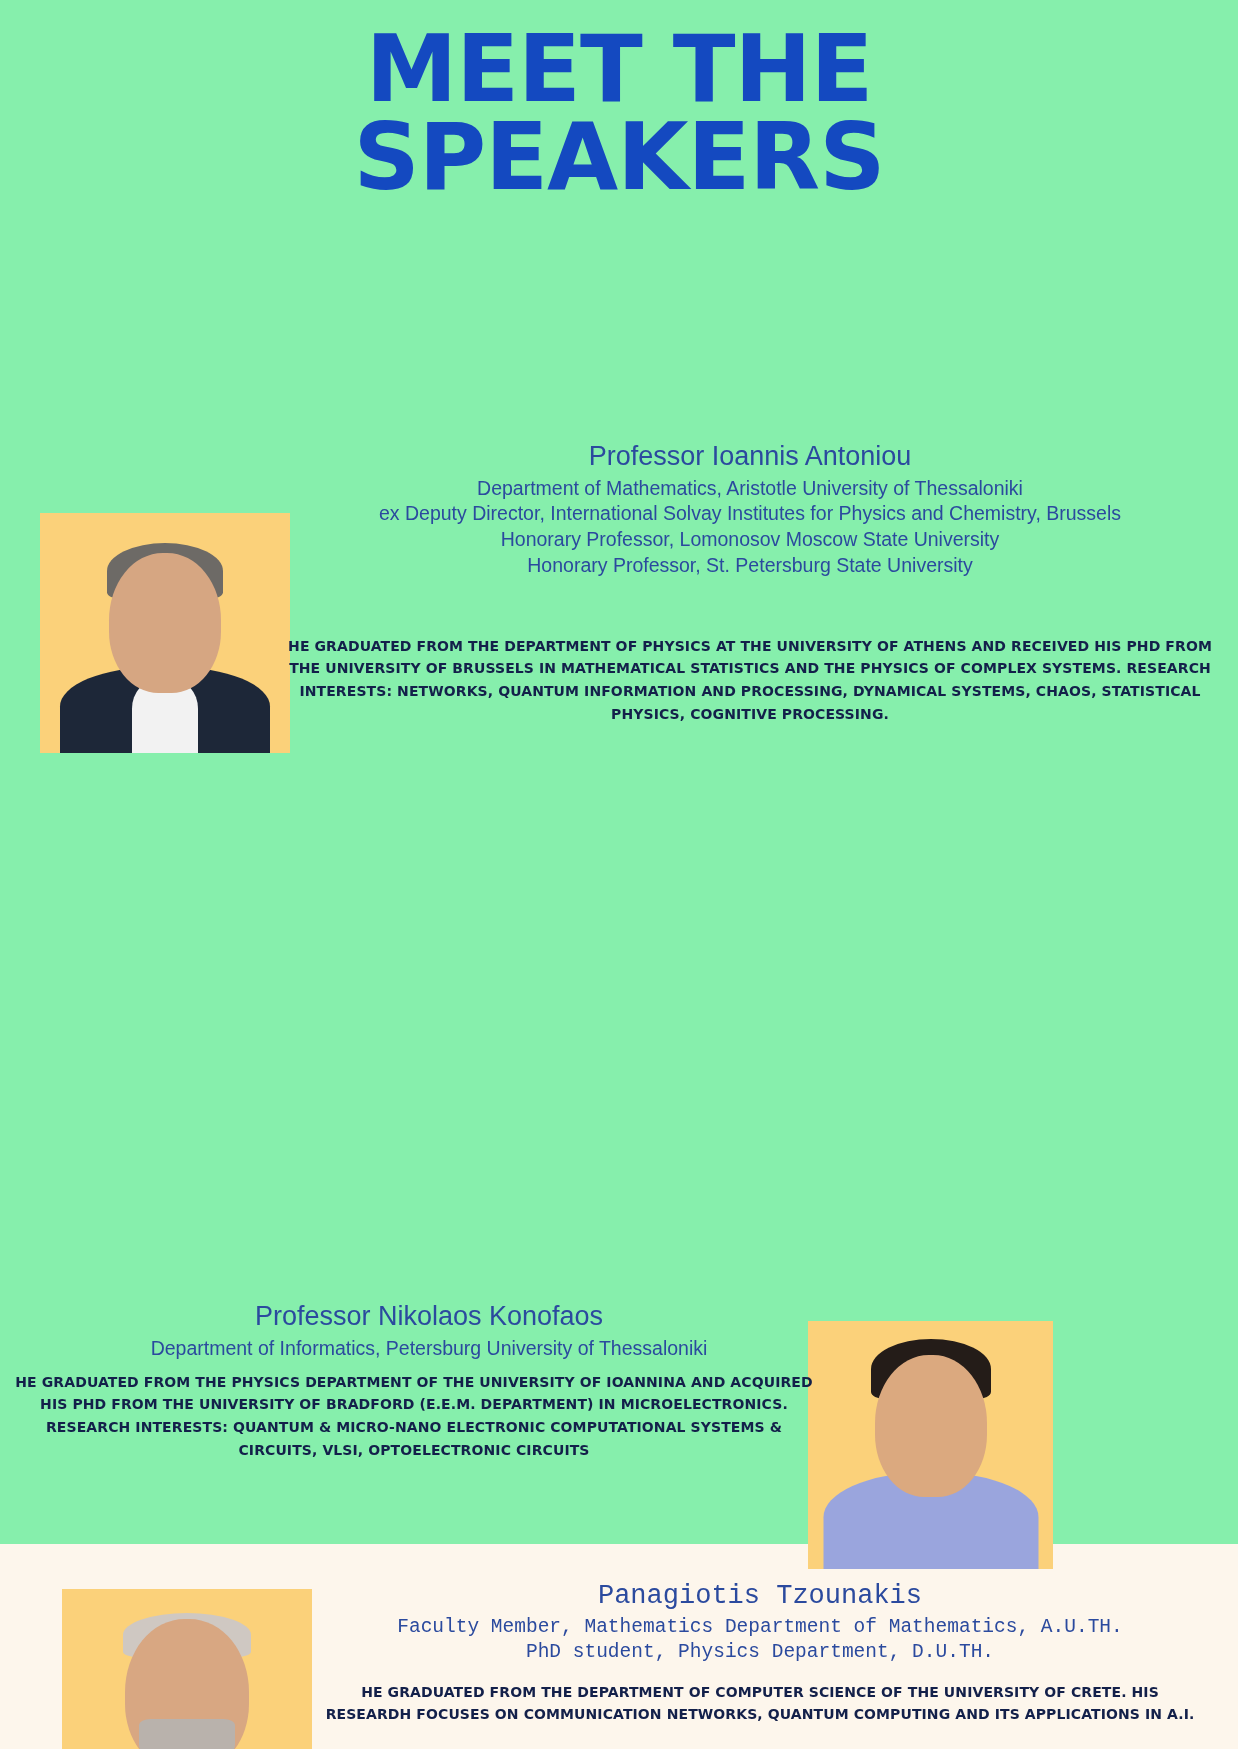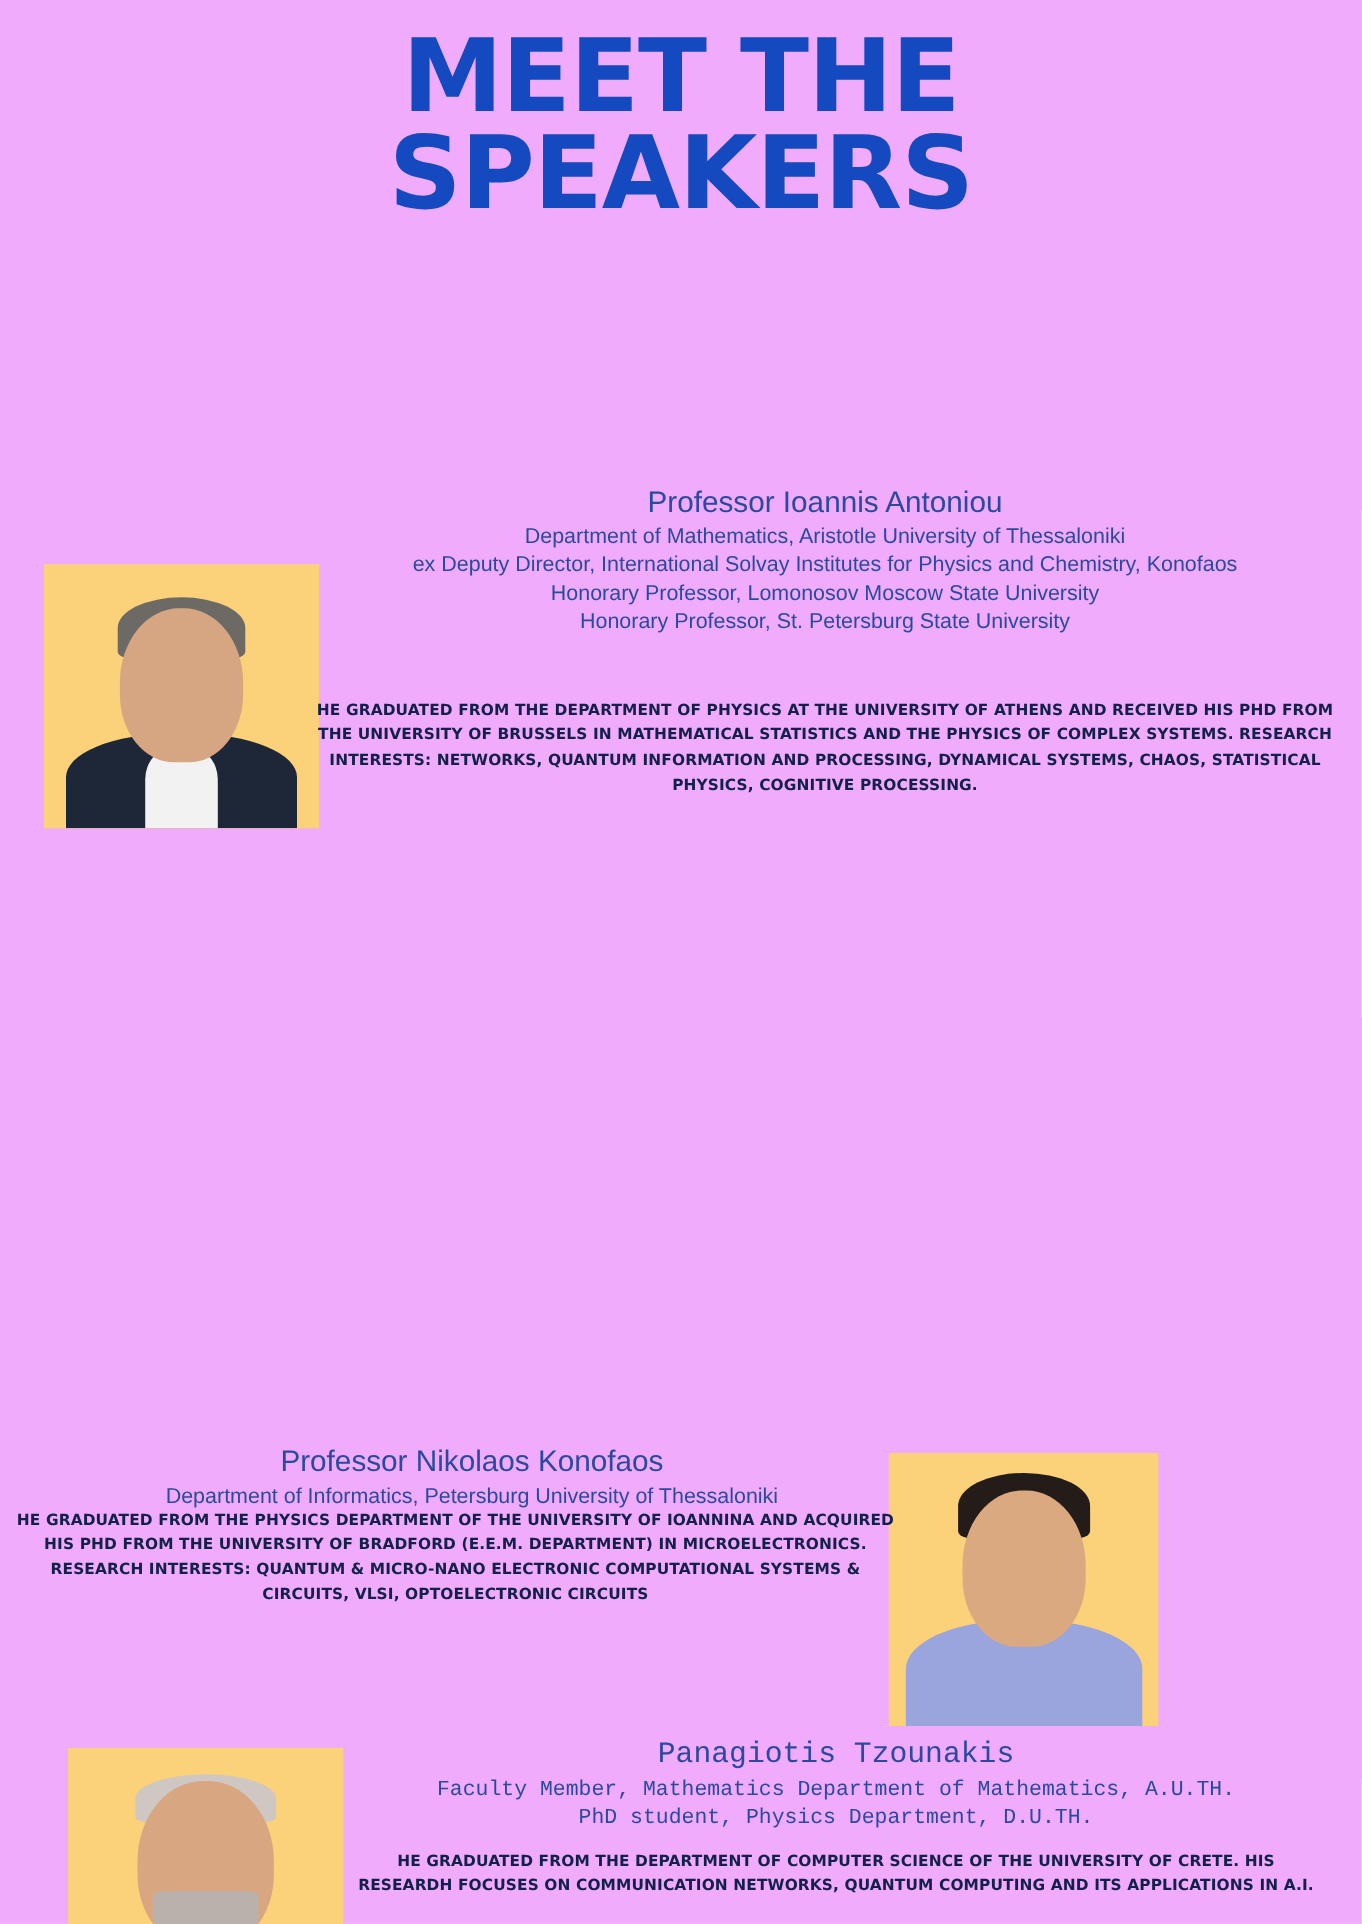--- a/index.html
+++ b/index.html
@@ -11,22 +11,22 @@
     height: 1749px;
     background: #fdf6ec;
     font-family: "Liberation Sans", sans-serif;
     overflow: hidden;
     position: relative;
   }
 
   .poster {
     position: relative;
     width: 1238px;
-    height: 1749px;
-    background: #f0abfc;
+    height: 1544px;
+    background: #86efac;
     box-sizing: border-box;
   }
 
   
   .title-block {
     text-align: center;
     padding-top: 26px;
   }
   .title-line {
     font-family: "DejaVu Sans", sans-serif;
@@ -109,21 +109,21 @@
     margin: 0;
   }
 
   
   #sp1 { height: 420px; text-decoration: underline; }
   #sp1 .photo { left: 40px; top: 310px; width: 250px; height: 240px; }
   #sp1 .text { position: absolute; left: 300px; top: 238px; width: 900px; }
   #sp1 .bio { position: absolute; left: 280px; top: 432px; width: 940px; }
 
   #sp2 .photo { left: 808px; top: 698px; width: 245px; height: 248px; }
-  #sp2 .text { position: absolute; left: 60px; top: 678px; width: 738px; margin-top: 12px; }
+  #sp2 .text { position: absolute; left: 60px; top: 678px; width: 738px; }
   #sp2 .bio { position: absolute; left: 14px; top: 748px; width: 800px; }
 
   #sp3 .photo { left: 62px; top: 966px; width: 250px; height: 238px; }
   #sp3 .text { position: absolute; left: 320px; top: 958px; width: 880px; font-family: Liberation Mono, monospace; }
   #sp3 .bio { position: absolute; left: 320px; top: 1058px; width: 880px; }
 </style>
 </head>
 <body>
 
 <div class="poster">
@@ -138,21 +138,21 @@
       <div class="inner">
         <div class="body" style="bottom:0;width:210px;height:86px;background:#1d2738;"></div>
         <div class="shirt" style="bottom:0;width:66px;height:74px;background:#f2f2f2;"></div>
         <div class="hair" style="top:30px;width:116px;height:56px;background:#6d6a66;"></div>
         <div class="face" style="top:40px;width:112px;height:140px;background:#d6a682;"></div>
       </div>
     </div>
     <div class="text">
       <div class="name">Professor Ioannis Antoniou</div>
       <div class="affil" style="white-space:pre-line;">Department of Mathematics, Aristotle University of Thessaloniki
-ex Deputy Director, International Solvay Institutes for Physics and Chemistry, Konofaos
+ex Deputy Director, International Solvay Institutes for Physics and Chemistry, Brussels
 Honorary Professor, Lomonosov Moscow State University
 Honorary Professor, St. Petersburg State University</div>
     </div>
     <div class="bio">HE GRADUATED FROM THE DEPARTMENT OF PHYSICS AT THE UNIVERSITY OF ATHENS AND RECEIVED HIS PHD FROM THE UNIVERSITY OF BRUSSELS IN MATHEMATICAL STATISTICS AND THE PHYSICS OF COMPLEX SYSTEMS. RESEARCH INTERESTS: NETWORKS, QUANTUM INFORMATION AND PROCESSING, DYNAMICAL SYSTEMS, CHAOS, STATISTICAL PHYSICS, COGNITIVE PROCESSING.</div>
   </div>
 
   <div class="speaker" id="sp2">
     <div class="photo">
       <div class="inner">
         <div class="body" style="bottom:0;width:215px;height:96px;background:#9aa5dd;"></div>

